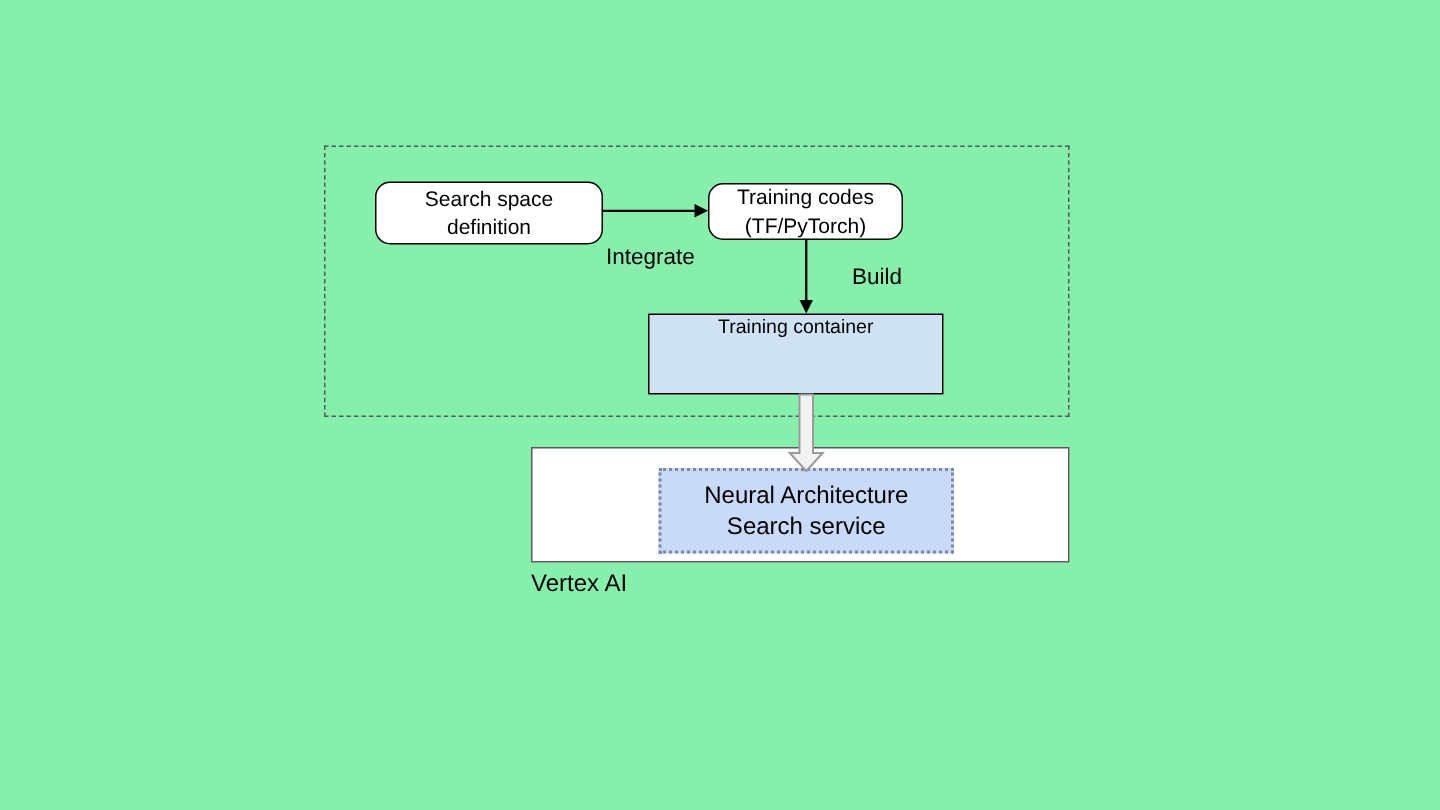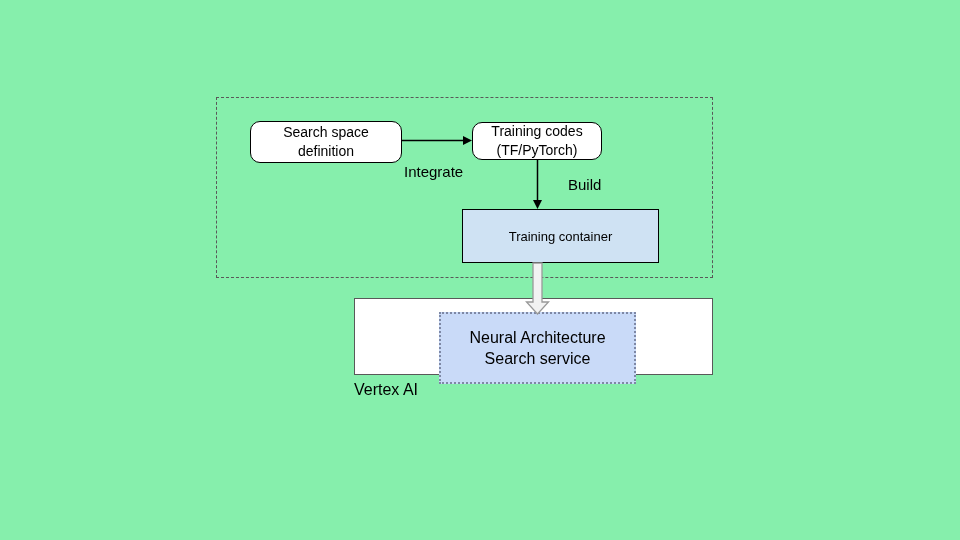--- a/index.html
+++ b/index.html
@@ -38,42 +38,42 @@
     font-size: 14px;
     line-height: 19px;
     white-space: pre-line;
     z-index: 2;
   }
   .search-space { left: 250px; top: 121px; width: 152px; height: 42px; }
   .training-codes { left: 472px; top: 122px; width: 130px; height: 38px; }
 
   
   .training-container {
-    left: 462px; top: 209px; width: 197px; height: 54px;
+    left: 432px; top: 209px; width: 197px; height: 54px;
     background: #cfe2f3;
     border: 1px solid #000000;
     display: flex;
-    align-items: center;
+    align-items: flex-start;
     justify-content: center;
     text-align: center;
     font-size: 13px;
     z-index: 2;
   }
 
   
   .vertex-box {
     left: 354px; top: 298px; width: 359px; height: 77px;
     background: #ffffff;
     border: 1px solid #595959;
     z-index: 1;
   }
 
   
   .nas-box {
-    left: 439px; top: 312px; width: 197px; height: 72px;
+    left: 439px; top: 312px; width: 197px; height: 57px;
     background: #c9daf8;
     border: 2px dotted #7e88a5;
     display: flex;
     align-items: center;
     justify-content: center;
     text-align: center;
     font-size: 16px;
     line-height: 21px;
     white-space: pre-line;
     z-index: 2;

